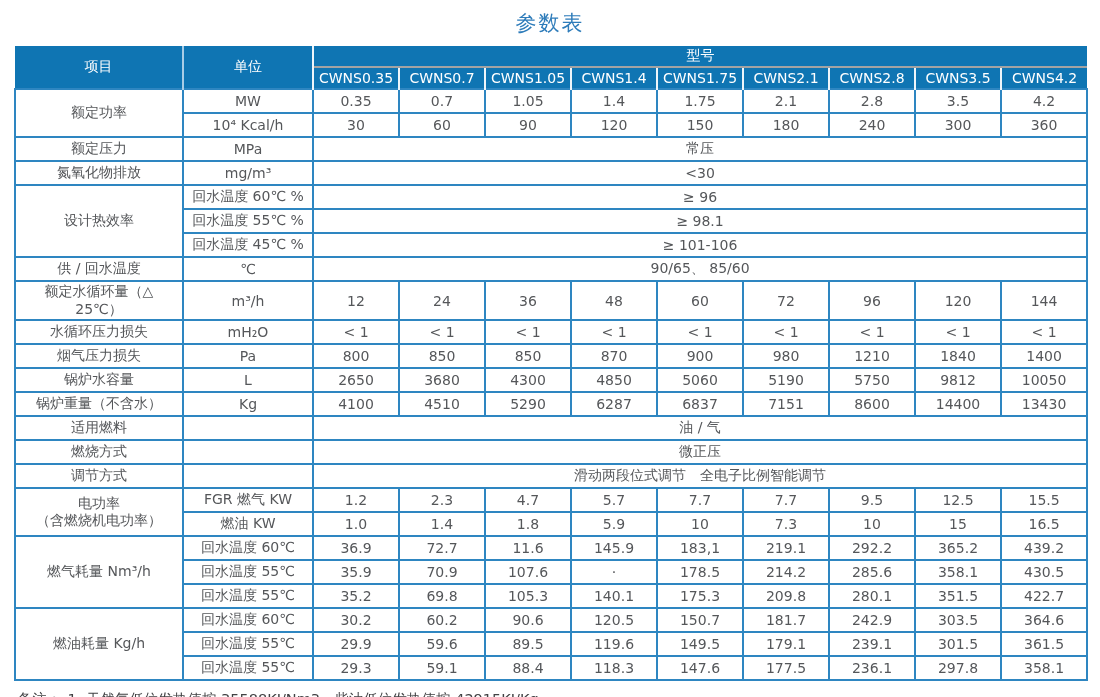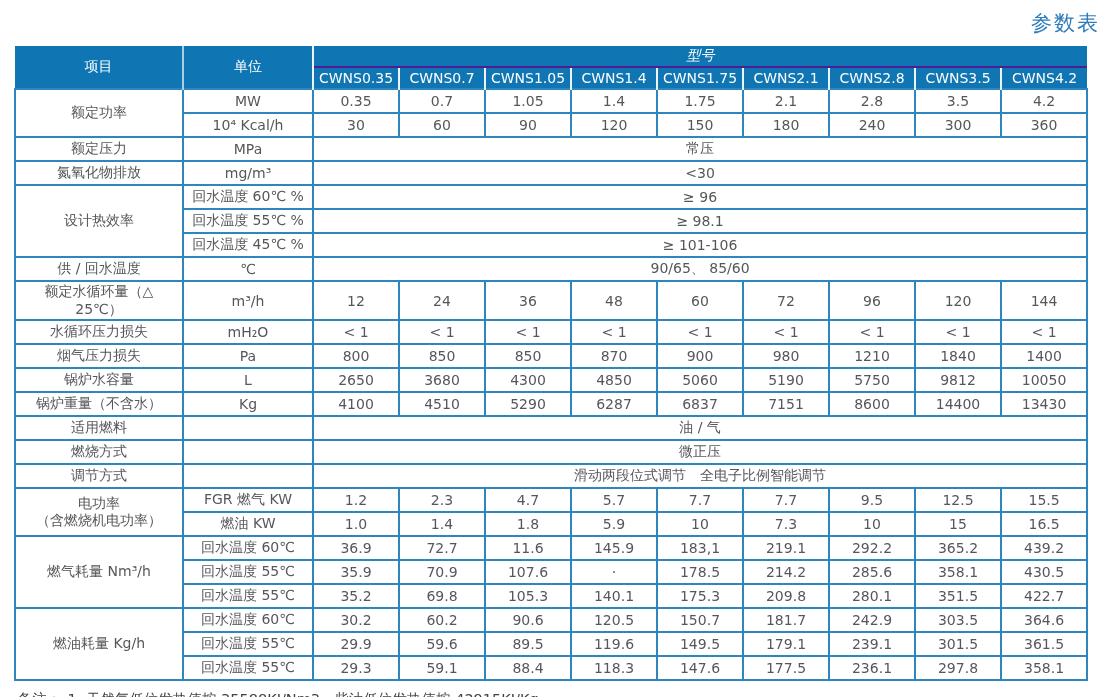--- a/index.html
+++ b/index.html
@@ -2,35 +2,35 @@
 <html><head>
 <meta charset="utf-8">
 <style>
   html,body{margin:0;padding:0;}
   body{
     width:1100px;height:697px;background:#ffffff;overflow:hidden;
     font-family:"DejaVu Sans","Liberation Sans",sans-serif;
     color:#55575a;
   }
   .page-title{
-    text-align:right;color:#2e7cba;font-size:21px;font-weight:500;
+    text-align:center;color:#2e7cba;font-size:21px;font-weight:500;
     padding-top:9px;letter-spacing:2px;
   }
   .table-wrap{margin:9px 14px 0 14px;}
   table.spec{
     border-collapse:collapse;width:1072px;table-layout:fixed;
   }
   
   thead th{
     background:#0f75b3;color:#ffffff;font-weight:normal;font-size:14px;
     padding:2px 4px;border:0;
   }
   th.h-item{border-right:2px solid #a9cde6;}
   th.h-unit{border-right:2px solid #eef5fa;}
-  th.h-models{border-bottom:2px solid #4c1d95;padding:1px 7px;font-style:italic;}
+  th.h-models{border-bottom:2px solid #a3a3a3;padding:1px 7px;}
   th.h-model{border-right:2px solid #eef5fa;padding:2px 0;}
   th.h-model:last-child{border-right:0;margin-top:32px;}
   
   tbody td{
     border:2px solid #2e86c1;text-align:center;font-size:14px;
     padding:1px 3px;height:20px;color:#55575a;background:#ffffff;
   }
   td.c-item{white-space:pre-line;line-height:1.25;}
   td.c-unit{}
   td.c-span{}

